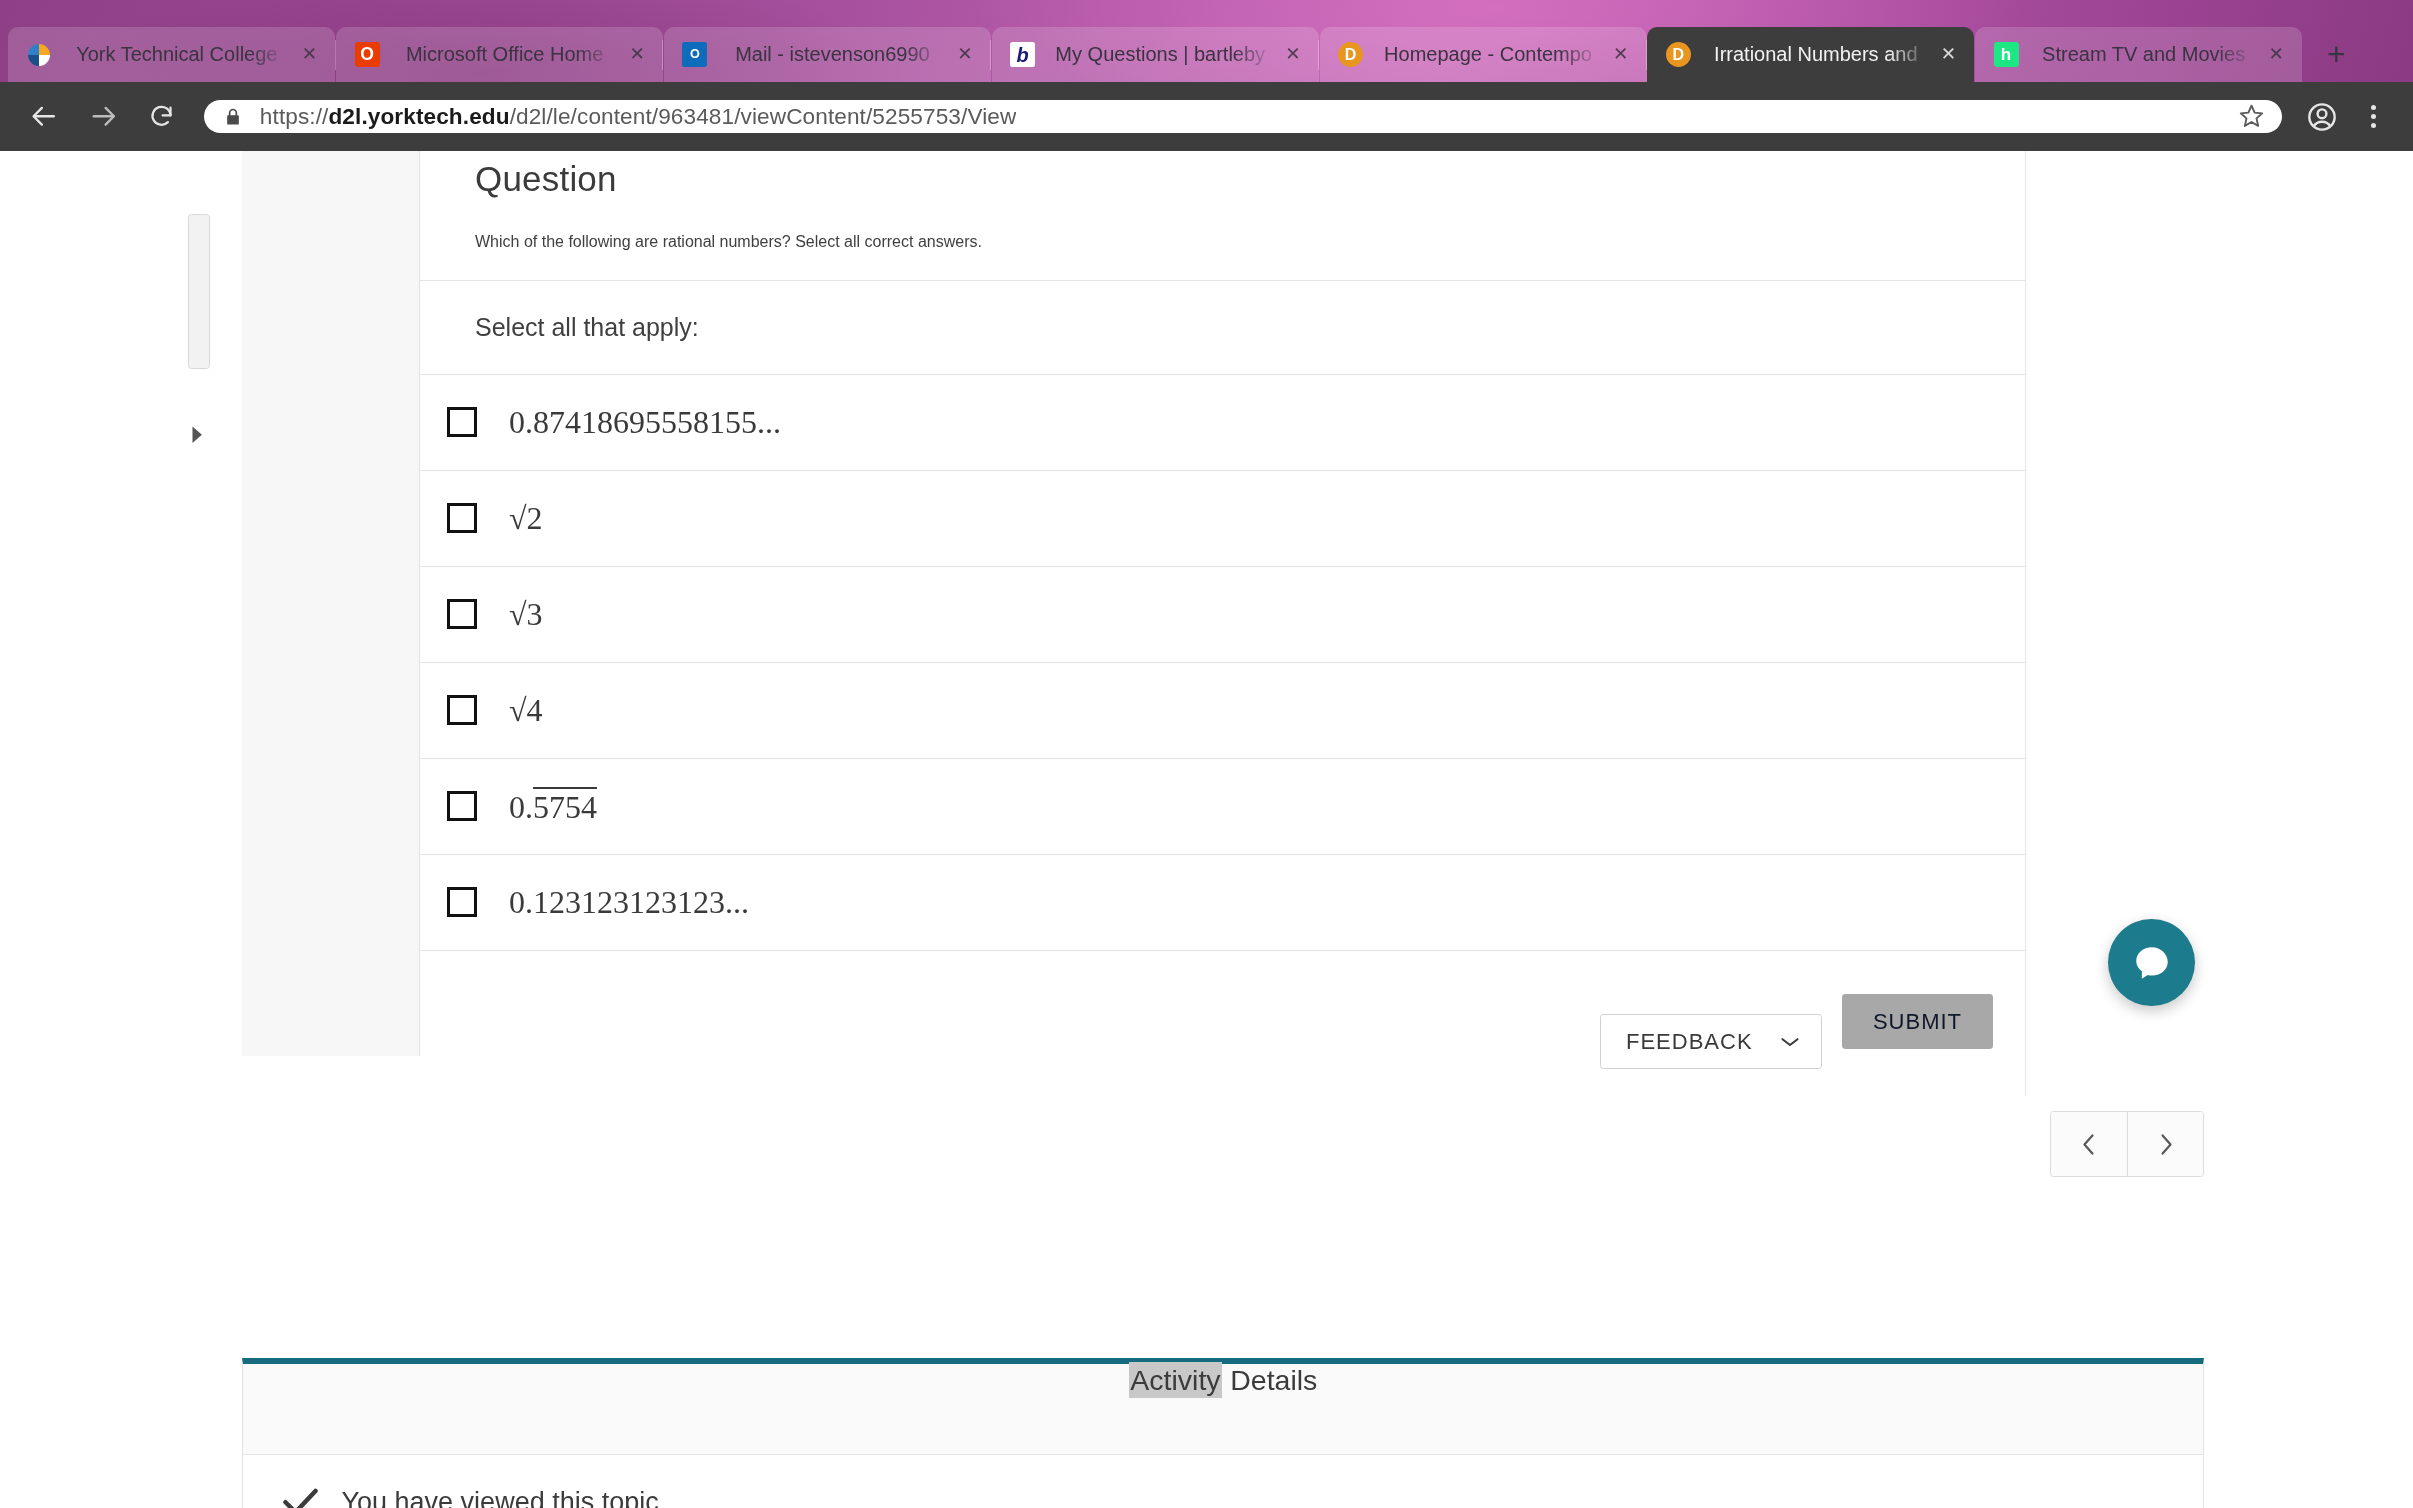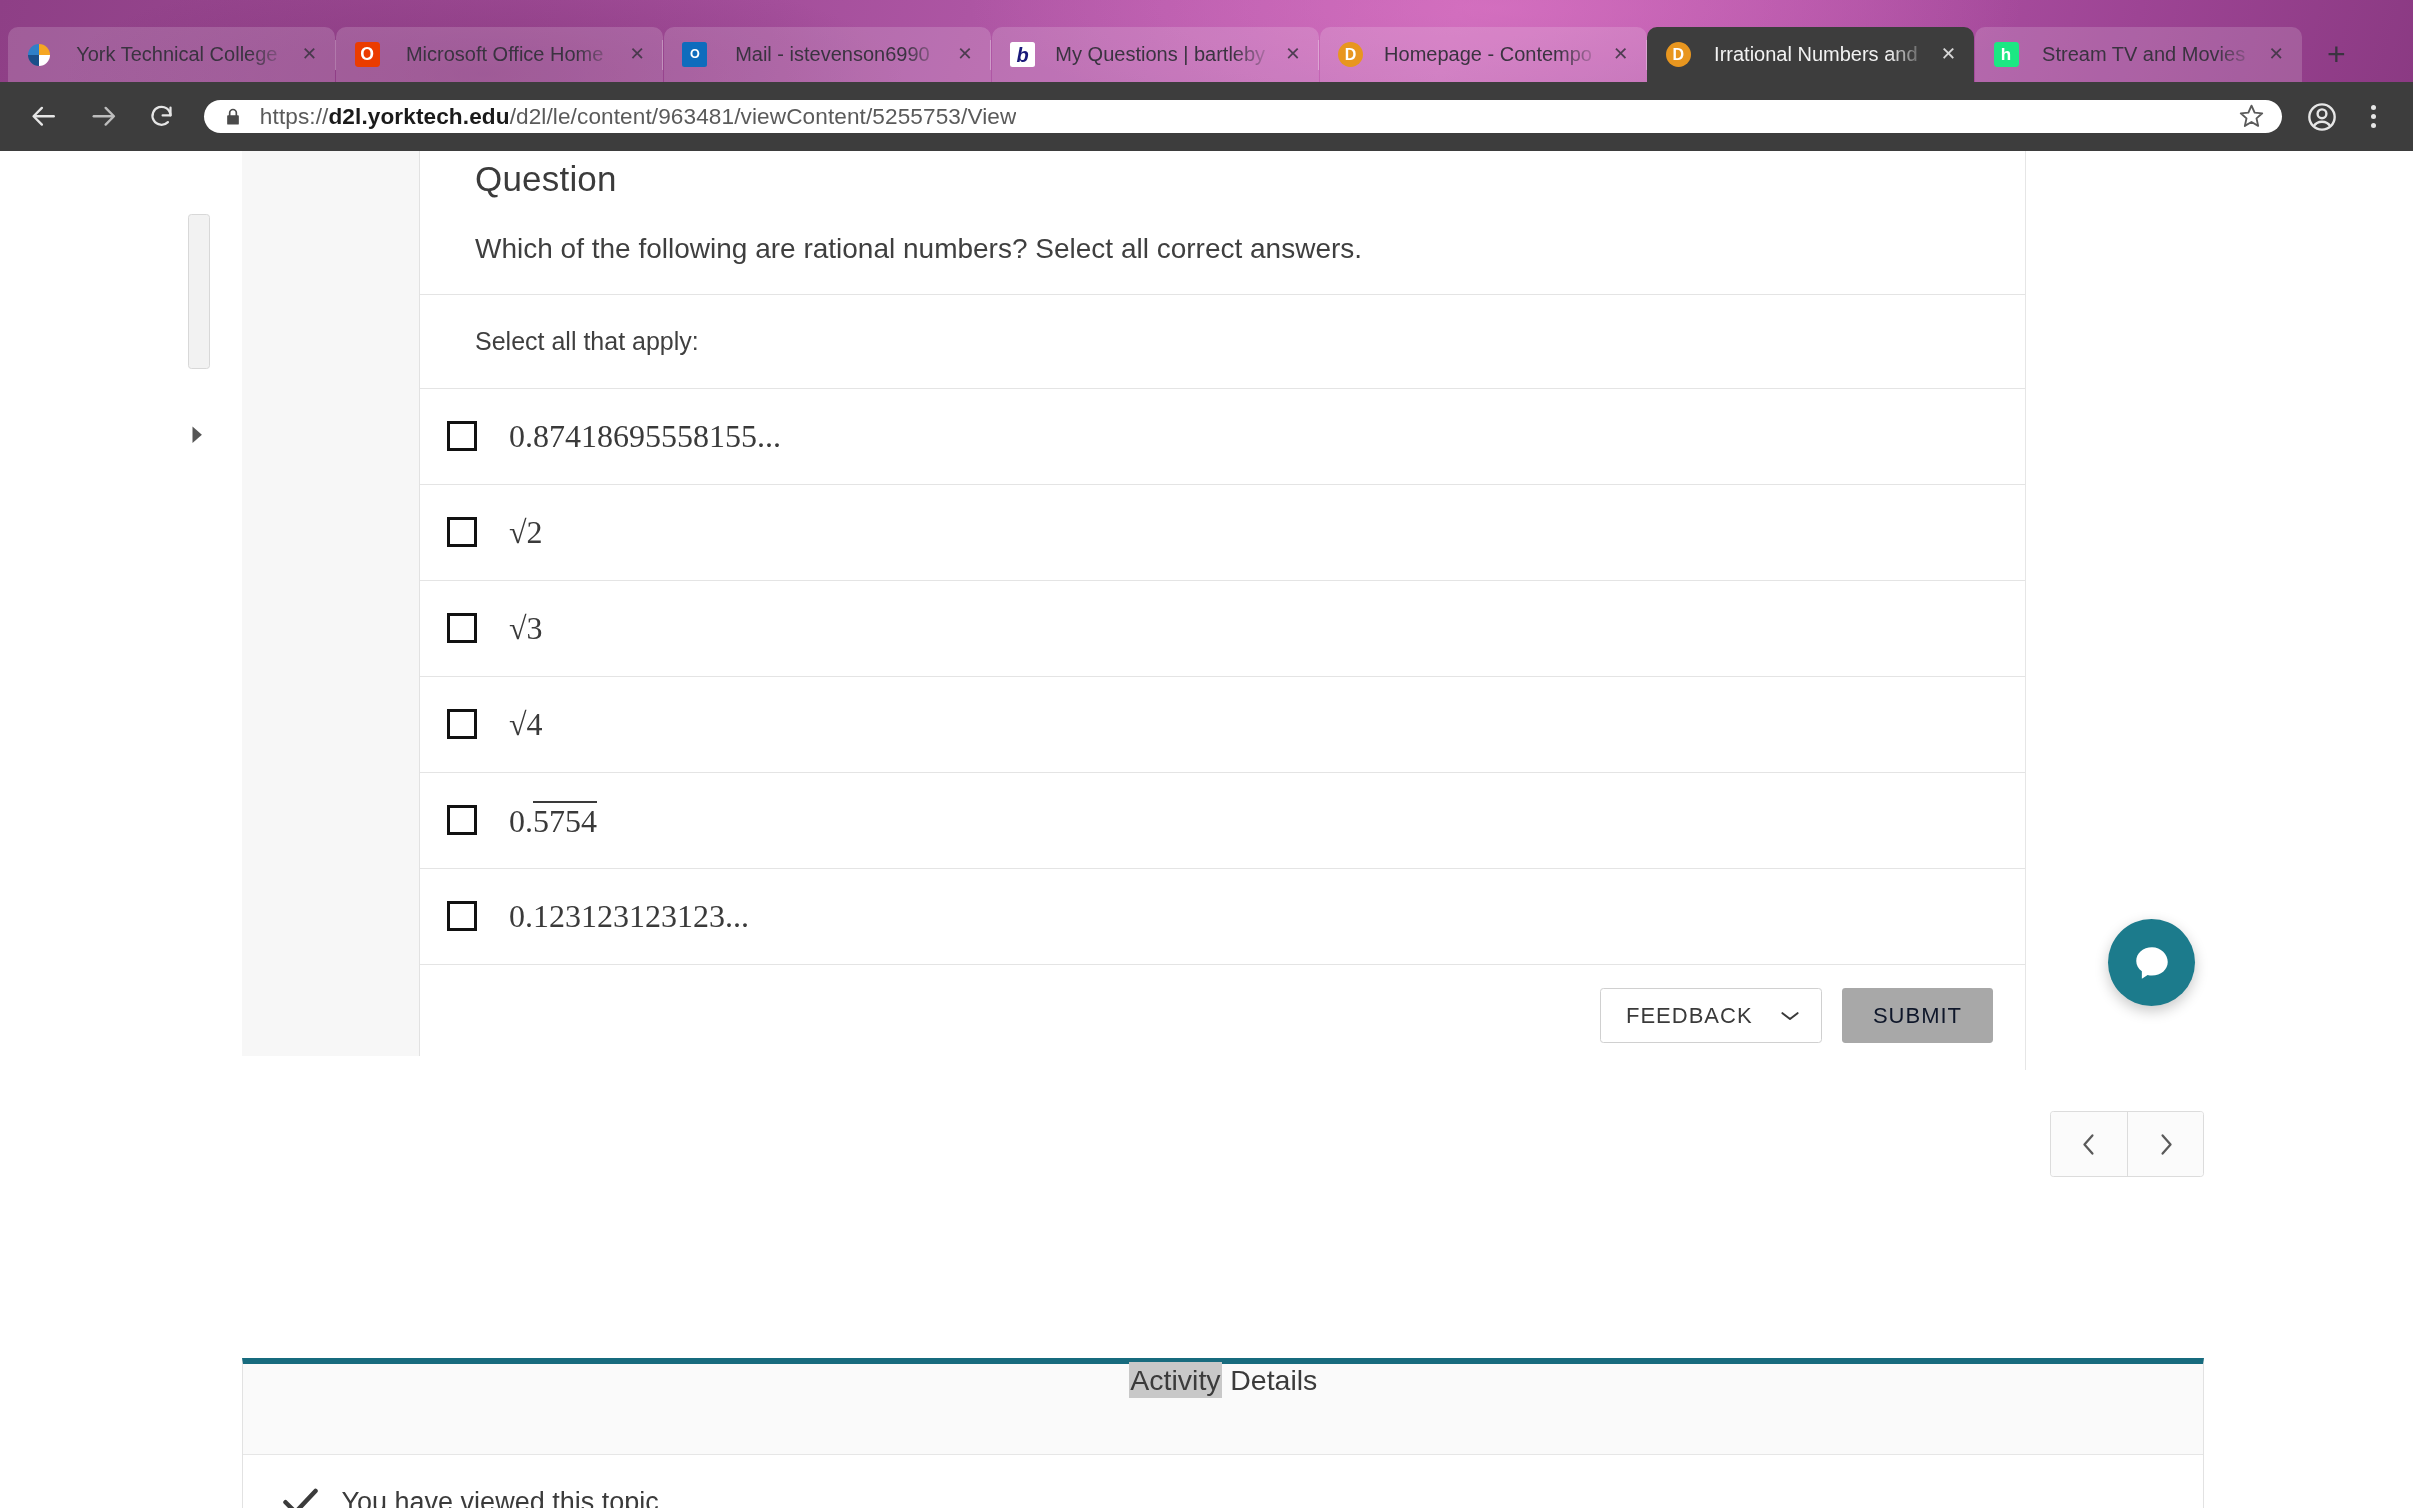--- a/index.html
+++ b/index.html
@@ -187,21 +187,21 @@
   }
   .q-title-row { padding: 0 30px; }
   .q-title {
     font-size: 35px;
     font-weight: 400;
     color: #3b3b3b;
     padding: 8.4px 0 0 25px;
     letter-spacing: 0.2px;
   }
   .q-prompt {
-    font-size: 28px;
+    font-size: 16px;
     color: #3f3f3f;
     padding: 34px 0 28.5px 55px;
     border-bottom: 0.8px solid #e4e4e4;
   }
   .q-selectall {
     font-size: 25px;
     color: #3f3f3f;
     padding: 32px 0 32px 55px;
     border-bottom: 0.8px solid #e4e4e4;
   }
@@ -247,20 +247,21 @@
     border: 0.8px solid #d0d0d0;
     border-radius: 3.4px;
     background: #ffffff;
     display: flex;
     align-items: center;
     justify-content: space-between;
     padding: 0 20px 0 25px;
     font-size: 22px;
     letter-spacing: 1px;
     color: #3a3a3a;
+    margin-top: 40px;
   }
   .btn-feedback .chev { margin-left: 23.5px; display:flex; align-items:center; }
   .btn-submit {
     height: 55px;
     min-width: 151px;
     background: #a8a8a8;
     border-radius: 3.4px;
     display: flex; align-items: center; justify-content: center;
     font-size: 22px;
     letter-spacing: 1px;

